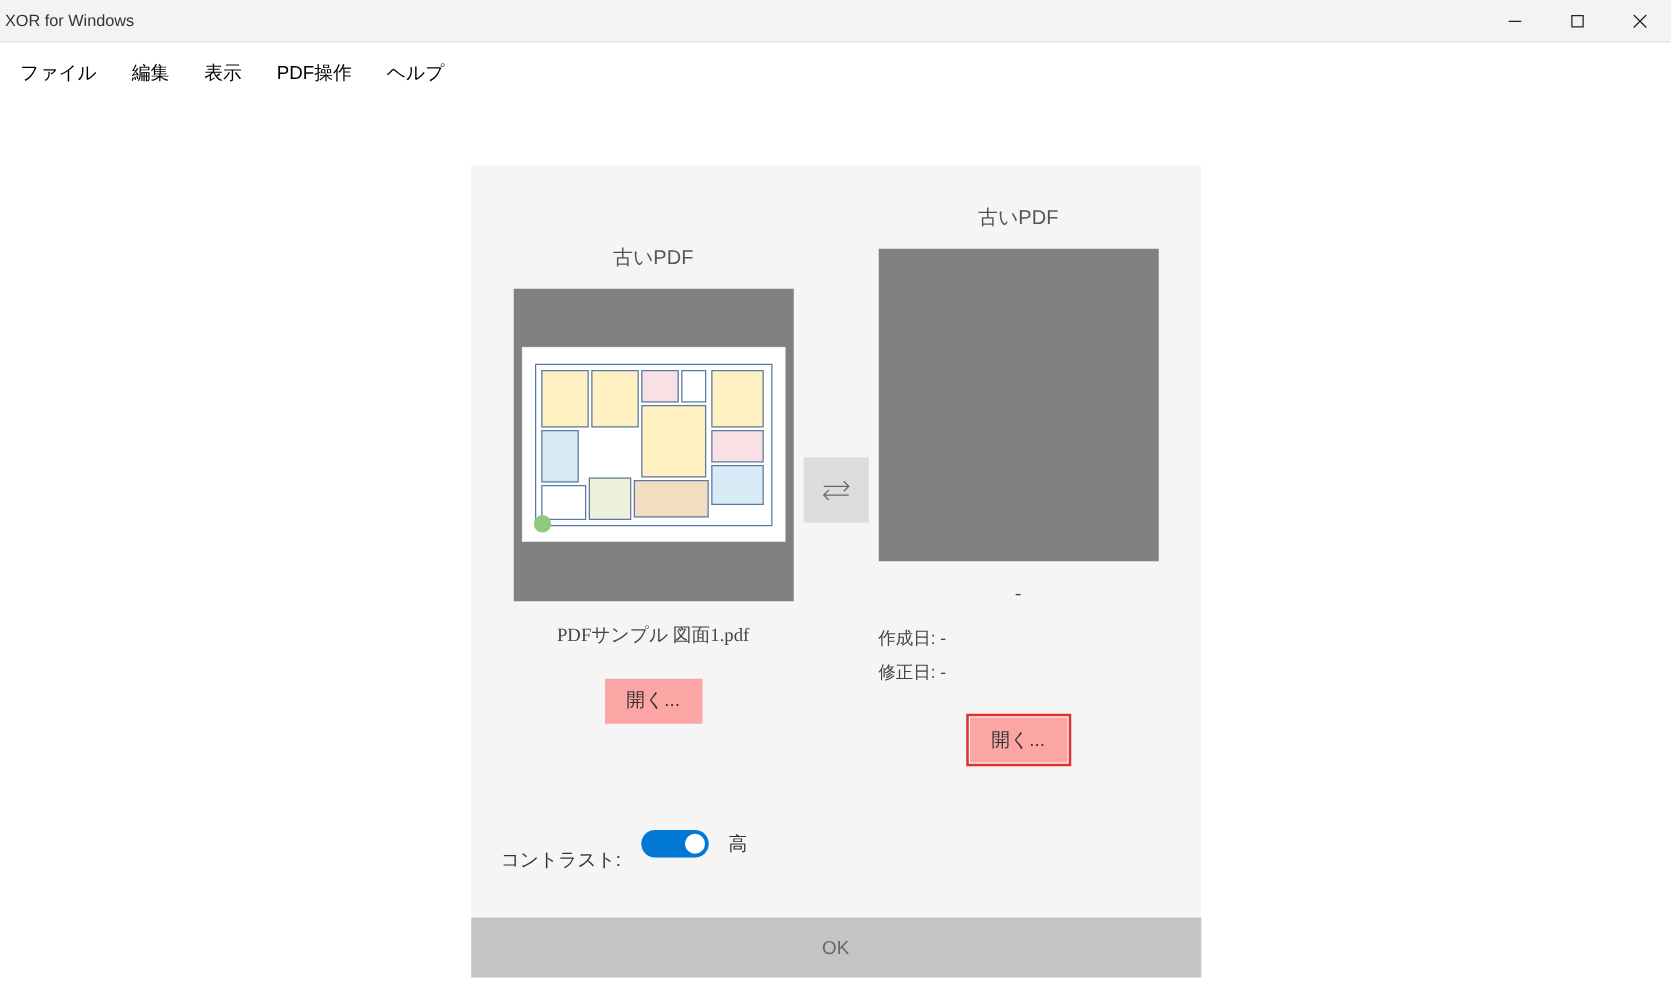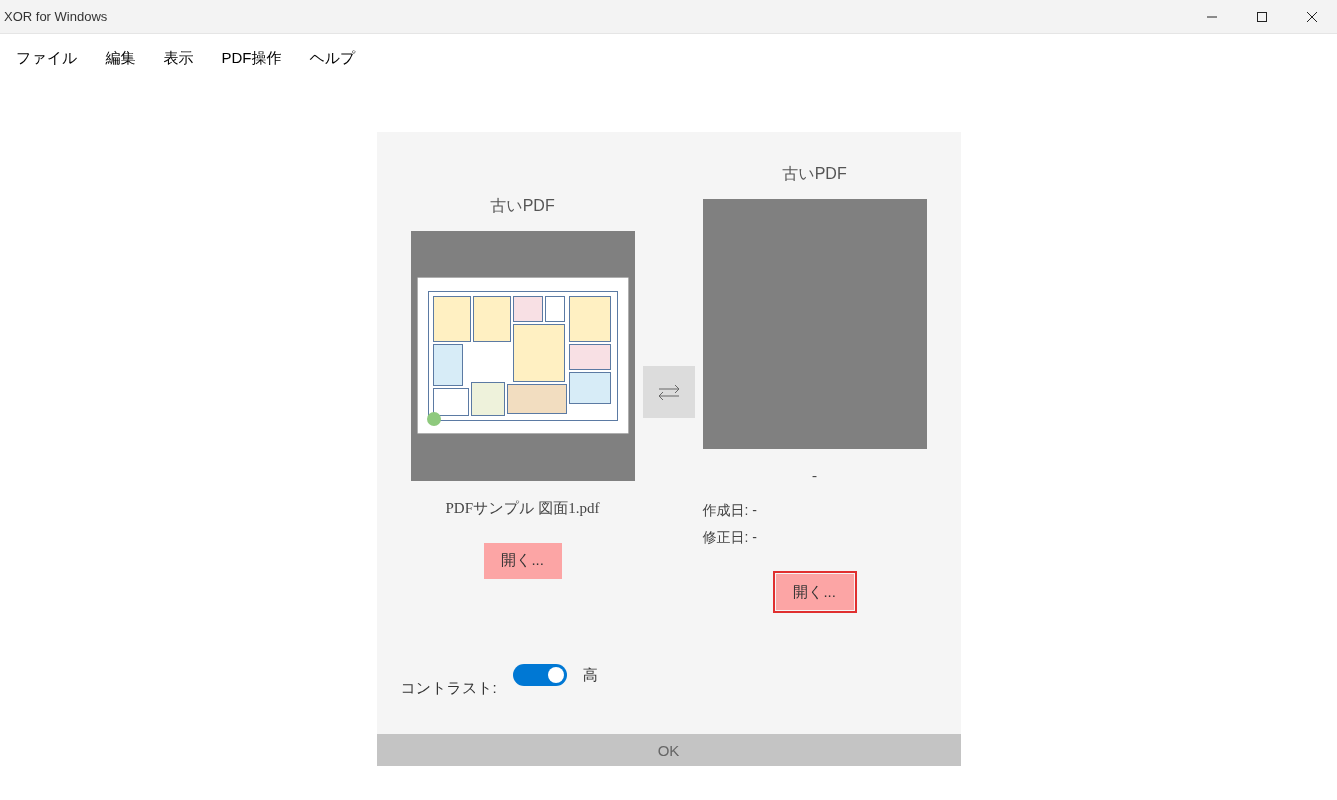--- a/index.html
+++ b/index.html
@@ -197,21 +197,21 @@
     }
     .toggle-value {
       font-size: 15px;
       color: #333;
     }
 
     .ok-bar {
       margin-top: 36px;
       margin-left: -24px;
       margin-right: -24px;
-      height: 32px;
+      height: 48px;
       background: #c4c4c4;
       display: flex;
       align-items: center;
       justify-content: center;
       font-size: 15px;
       color: #666;
       cursor: pointer;
     }
   </style>
 </head>

